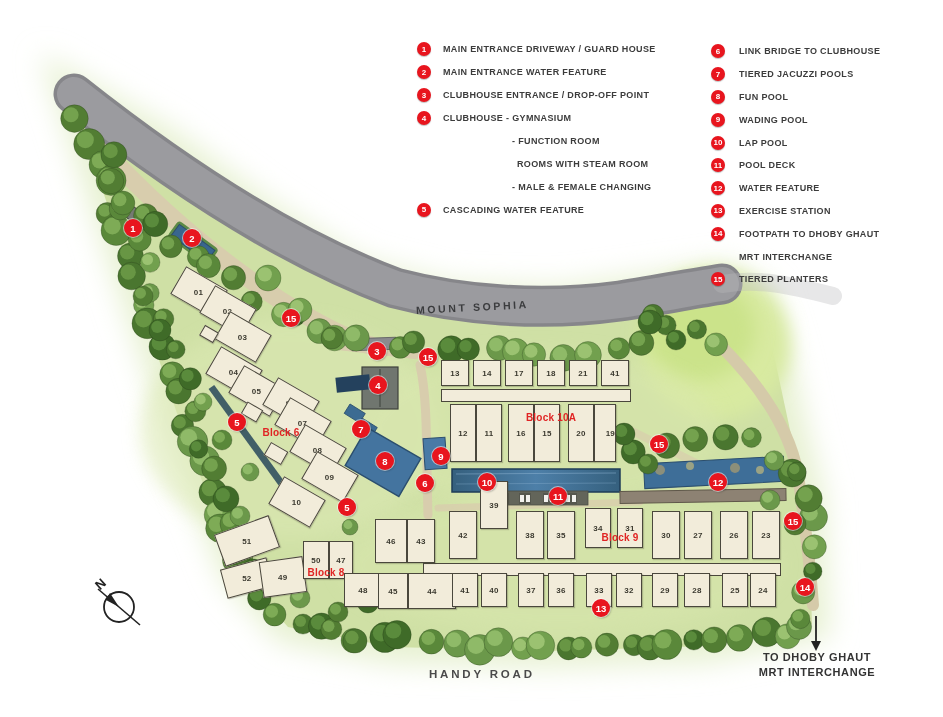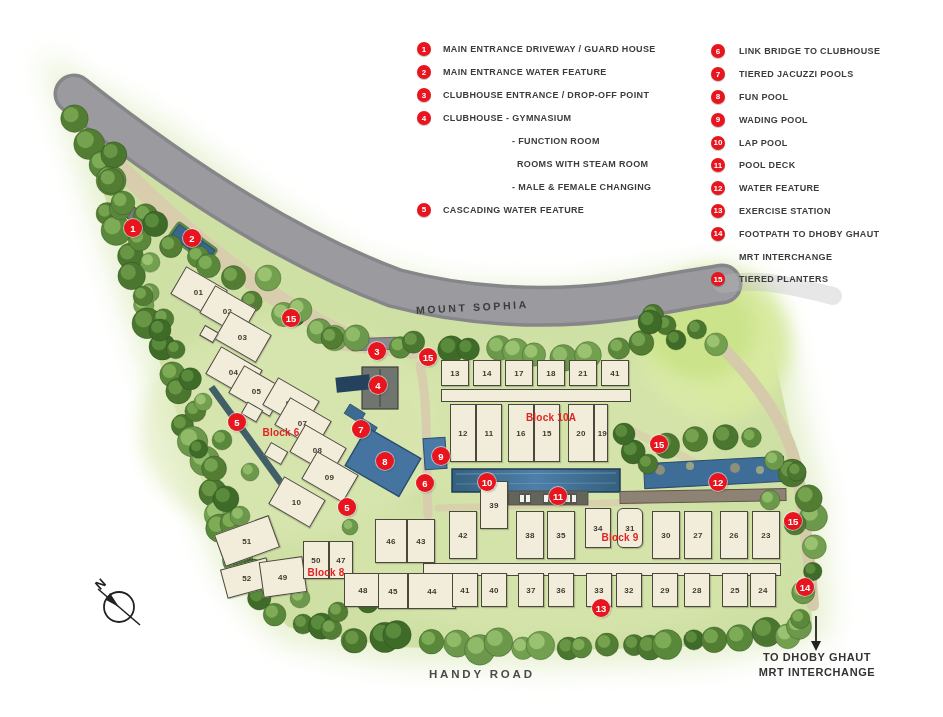--- a/index.html
+++ b/index.html
@@ -581,39 +581,39 @@
     </div>
     <div class="unit" style="left: 508px; top: 404px; width: 26px; height: 58px;">
       <span>16</span>
     </div>
     <div class="unit" style="left: 534px; top: 404px; width: 26px; height: 58px;">
       <span>15</span>
     </div>
     <div class="unit" style="left: 568px; top: 404px; width: 26px; height: 58px;">
       <span>20</span>
     </div>
-    <div class="unit" style="left: 594px; top: 404px; width: 14px; height: 58px; justify-content: flex-end;">
+    <div class="unit" style="left: 594px; top: 404px; width: 22px; height: 58px; justify-content: flex-end;">
       <span>19</span>
     </div>
     <div class="unit" style="left: 449px; top: 511px; width: 28px; height: 48px;">
       <span>42</span>
     </div>
     <div class="unit" style="left: 480px; top: 481px; width: 28px; height: 48px;">
       <span>39</span>
     </div>
     <div class="unit" style="left: 516px; top: 511px; width: 28px; height: 48px;">
       <span>38</span>
     </div>
     <div class="unit" style="left: 547px; top: 511px; width: 28px; height: 48px;">
       <span>35</span>
     </div>
     <div class="unit" style="left: 585px; top: 508px; width: 26px; height: 40px;">
       <span>34</span>
     </div>
-    <div class="unit" style="left: 617px; top: 508px; width: 26px; height: 40px; border-radius: 6px;">
+    <div class="unit" style="left: 617px; top: 508px; width: 26px; height: 40px;">
       <span>31</span>
     </div>
     <div class="unit" style="left: 652px; top: 511px; width: 28px; height: 48px;">
       <span>30</span>
     </div>
     <div class="unit" style="left: 684px; top: 511px; width: 28px; height: 48px;">
       <span>27</span>
     </div>
     <div class="unit" style="left: 720px; top: 511px; width: 28px; height: 48px; text-align: center;">
       <span>26</span>

